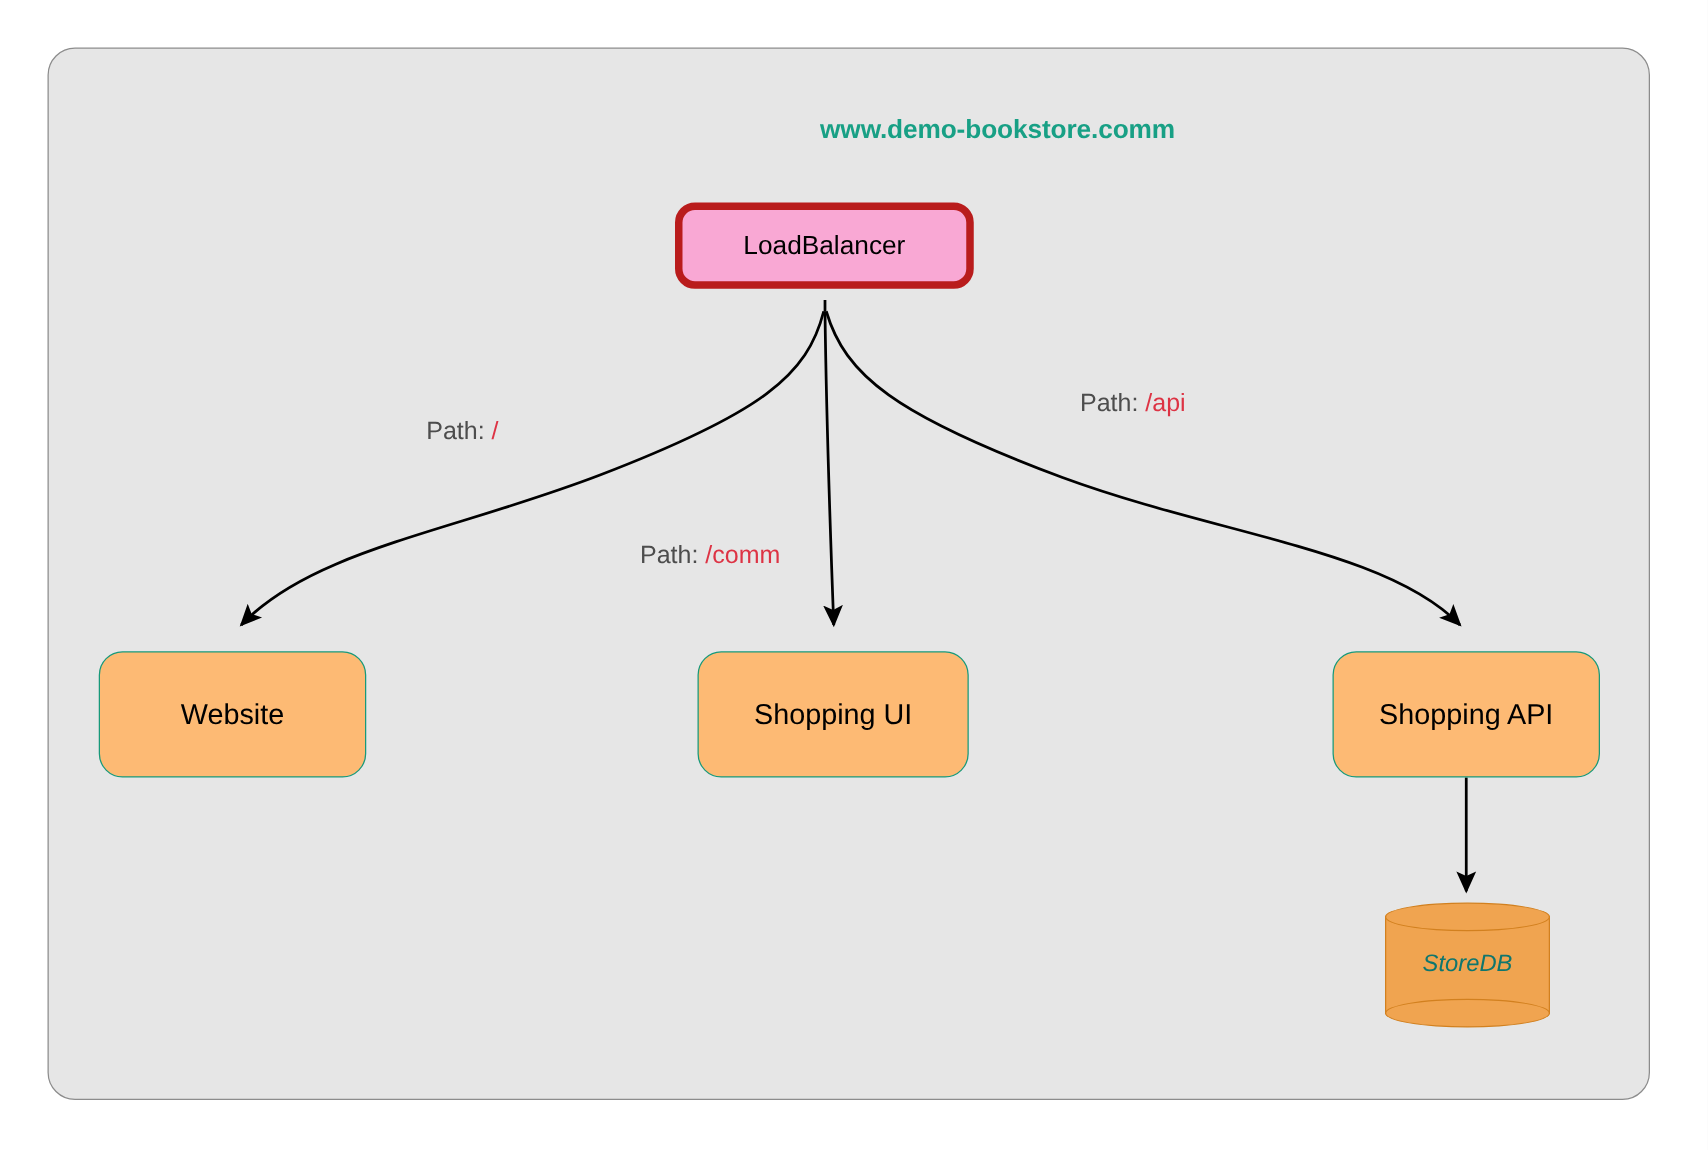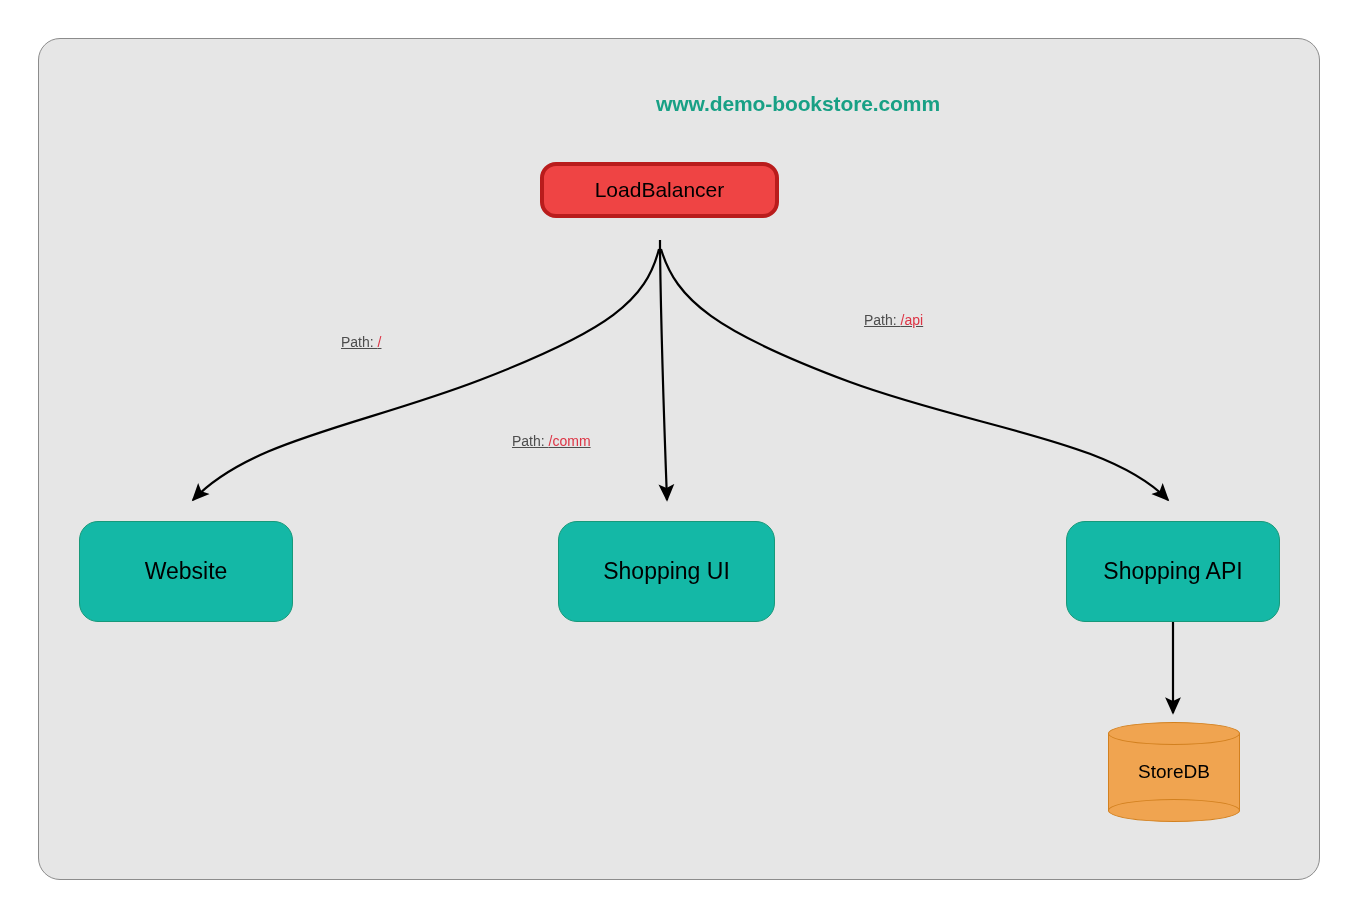--- a/index.html
+++ b/index.html
@@ -52,28 +52,28 @@
     display: flex;
     align-items: center;
     justify-content: center;
     color: #000000;
     white-space: nowrap;
   }
   .node-lb {
     left: 540px;
     top: 162px;
     width: 239px;
-    height: 56px;
-    background: #ef4444;
-    border: 4px solid #b91c1c;
+    height: 69px;
+    background: #f9a8d4;
+    border: 6px solid #b91c1c;
     border-radius: 16px;
     font-size: 21px;
   }
   .node-service {
-    background: #14b8a6;
+    background: #fdba74;
     border: 1.6px solid #17997a;
     border-radius: 19px;
     font-size: 23px;
   }
   .node-website {
     left: 79px;
     top: 521px;
     width: 214px;
     height: 101px;
   }
@@ -133,30 +133,30 @@
   .db-label {
     position: absolute;
     left: 0;
     top: 0;
     width: 132px;
     height: 100px;
     display: flex;
     align-items: center;
     justify-content: center;
     font-size: 19px;
-    color: #000000;
-    white-space: nowrap;
+    color: #0f766e;
+    white-space: nowrap;
+    font-style: italic;
   }
   
   .edge-label {
     position: absolute;
-    font-size: 14px;
+    font-size: 20px;
     color: #4d4d4d;
     white-space: nowrap;
-    text-decoration: underline;
   }
   .edge-label .path-value {
     color: #dd3344;
   }
   .lbl-root   { left: 341px; top: 334px; }
   .lbl-shop   { left: 512px; top: 433px; }
   .lbl-api    { left: 864px; top: 312px; }
 
   svg.edges {
     position: absolute;

